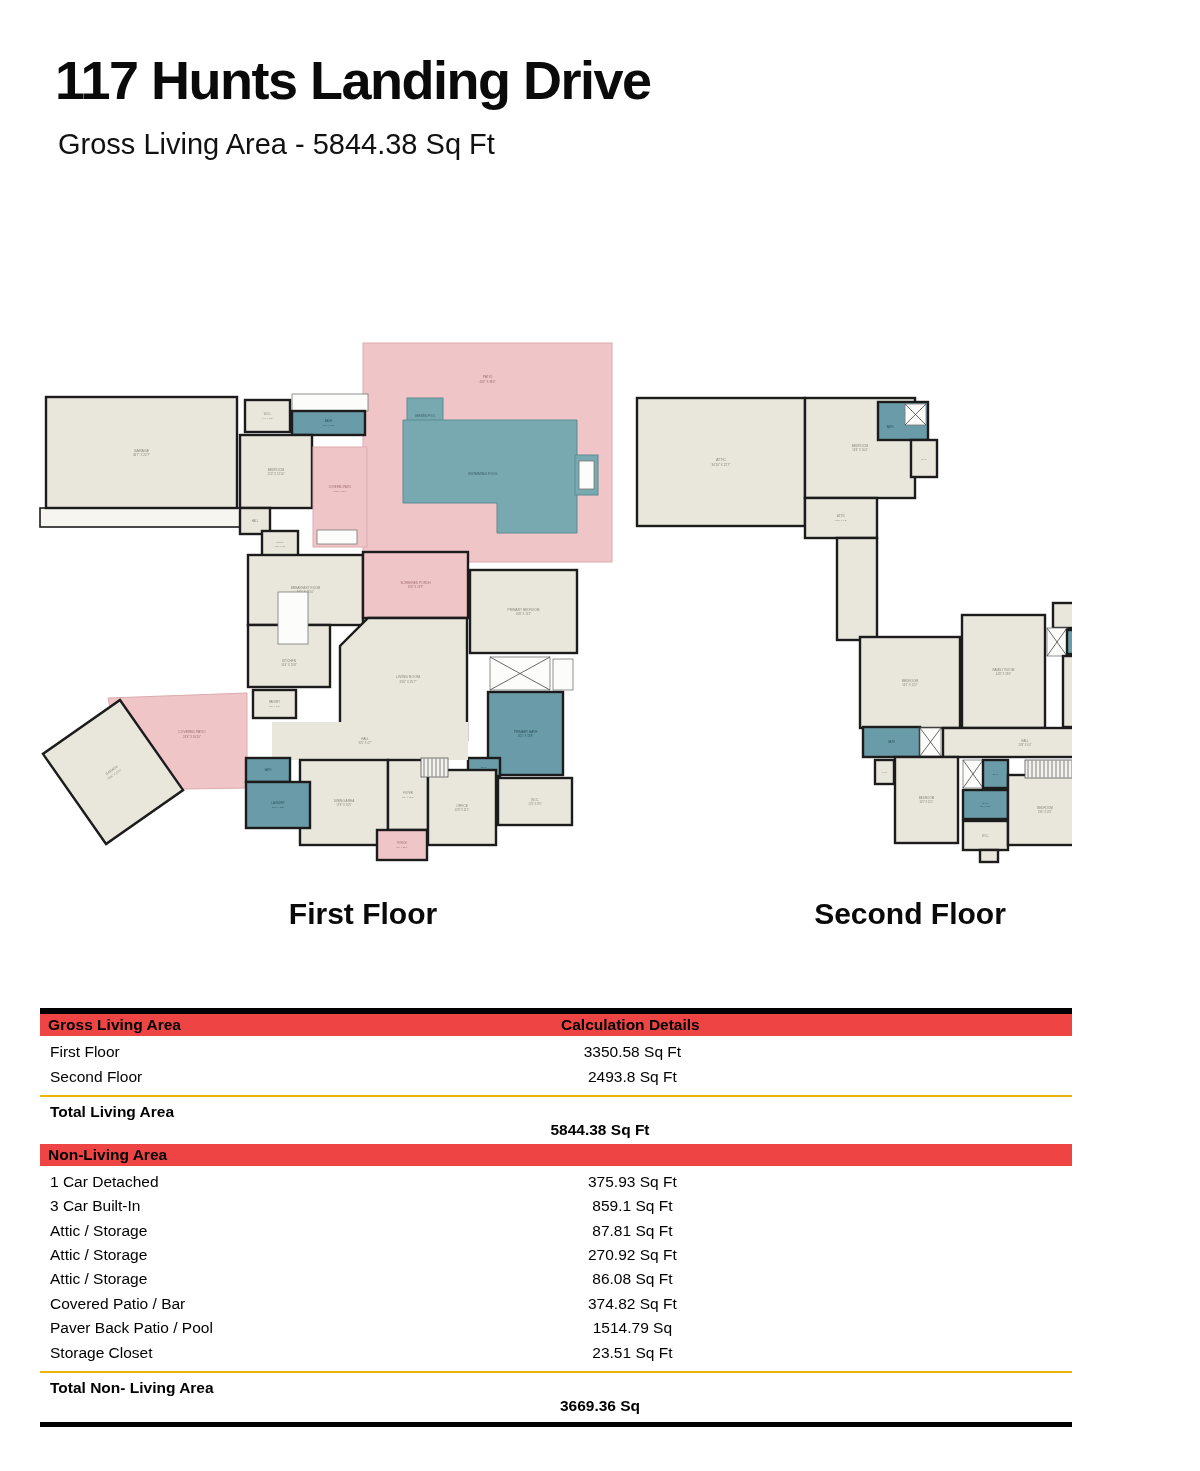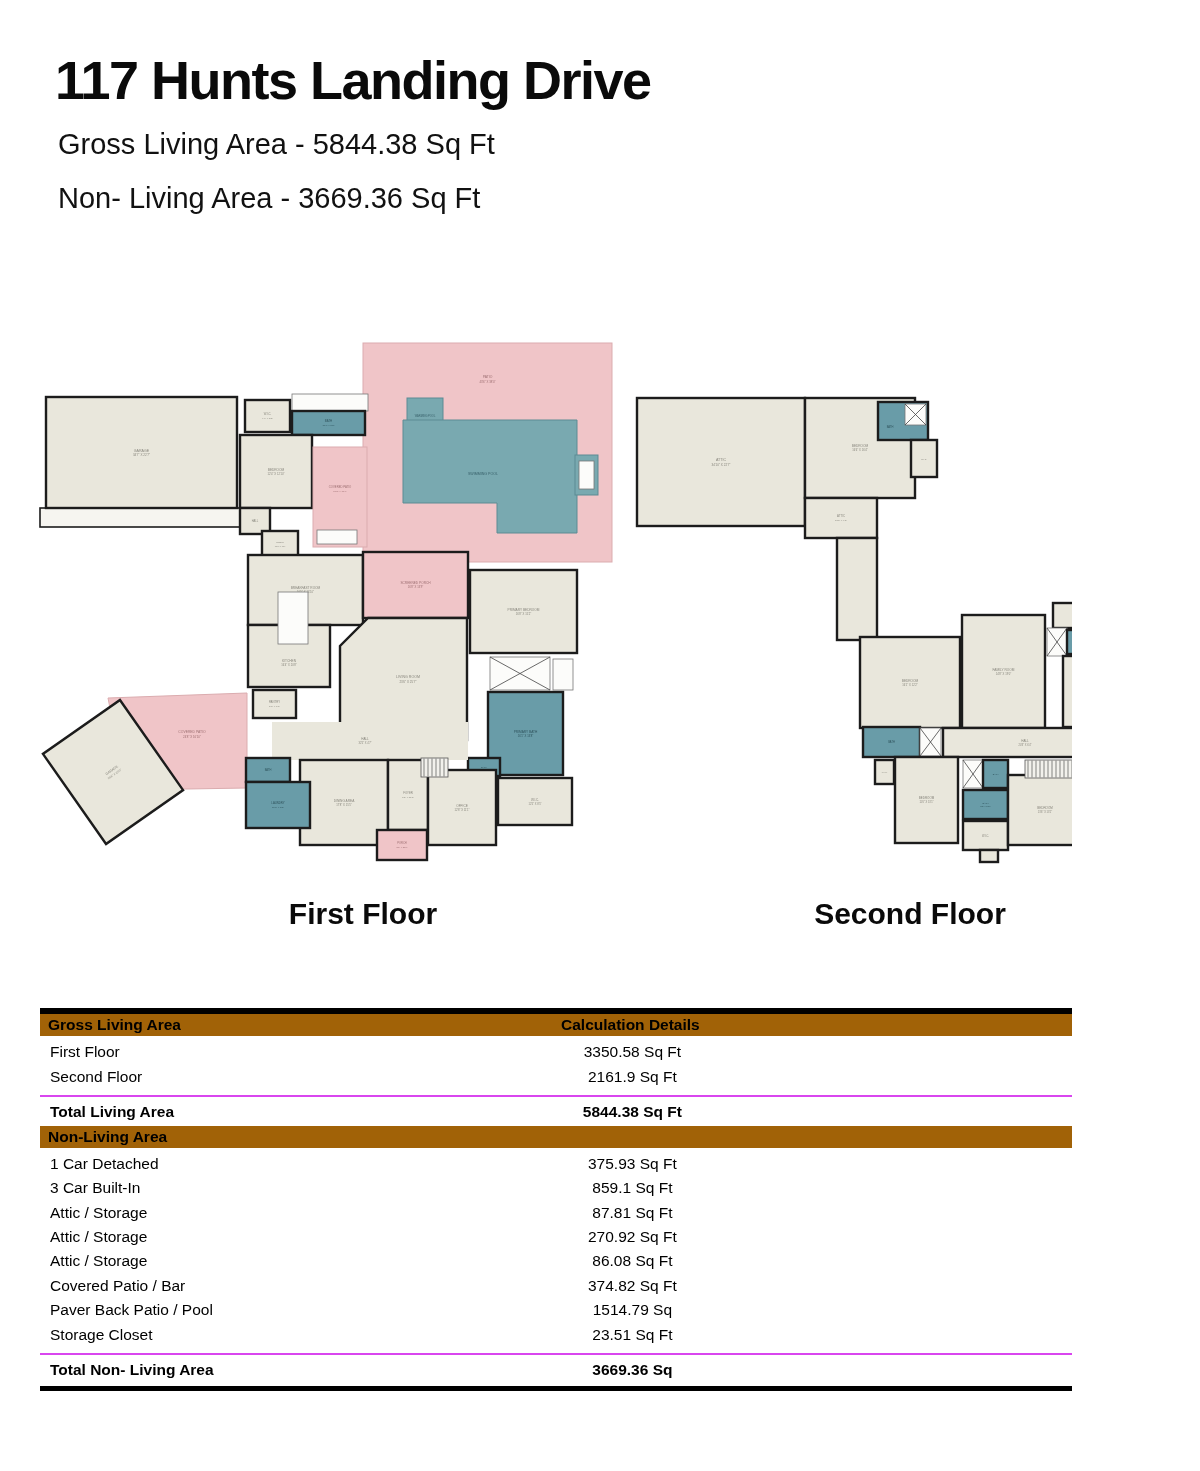--- a/index.html
+++ b/index.html
@@ -14,36 +14,35 @@
   
   #plans-svg{position:absolute;left:0;top:320px;}
   .floor-label{position:absolute;top:897px;font-size:30px;font-weight:700;text-align:center;color:#0a0a0a;}
   #fl1{left:238px;width:250px;}
   #fl2{left:780px;width:260px;}
   
   #area-table{position:absolute;left:40px;top:1008px;width:1120px;font-size:15.5px;}
   .bar-thick{height:6px;background:#000;}
   .bar-bottom{height:5px;background:#000;margin-top:2px;}
   #t-title{text-align:center;font-weight:700;font-size:16.5px;padding:5px 0 6px 0;}
-  .t-graybar{display:flex;background:#a16207;padding:2px 0;font-weight:700;margin-bottom:4px;}
+  .t-graybar{display:flex;background:#ef4444;padding:2px 0;font-weight:700;margin-bottom:4px;}
   .t-row{display:flex;padding:3.2px 0;}
   .t-label{flex:0 0 44%;padding-left:10px;}
   .t-value{flex:0 0 16%;text-align:center;}
-  .t-total{display:flex;border-top:2px solid #d946ef;margin-top:6px;padding:6px 0 5px 0;font-weight:700;}
+  .t-total{display:flex;border-top:2px solid #eab308;margin-top:6px;padding:6px 0 5px 0;font-weight:700;flex-direction:column;}
   .t-graybar .t-label{padding-left:8px;}
 </style>
 </head>
 <body>
 
 <div id="page">
   <div id="hdr">
     <div id="title">117 Hunts Landing Drive</div>
   </div>
   <div id="sub1" class="sub">Gross Living Area - 5844.38 Sq Ft</div>
-  <div id="sub2" class="sub">Non- Living Area - 3669.36 Sq Ft</div>
 
   <svg id="plans-svg" width="1200" height="560" viewBox="0 0 1200 560">
     <g id="plan-first">
         <g>
           <rect x="363" y="23" width="249" height="219" fill="#f0c5c8" stroke="#dbacaf" stroke-width="1" stroke-linejoin="miter"></rect>
           <text x="487.5" y="58" font-size="3.4" fill="#9d6f72" text-anchor="middle" font-family="&quot;Liberation Sans&quot;,sans-serif">PATIO</text>
           <text x="487.5" y="62.6" font-size="2.8899999999999997" fill="#9d6f72" text-anchor="middle" font-family="&quot;Liberation Sans&quot;,sans-serif">43'6" X 38'0"</text>
         </g>
         <g>
           <polygon points="108,378 247,373 247,468 126,470" fill="#f0c5c8" stroke="#dbacaf" stroke-width="1" stroke-linejoin="miter"></polygon>
@@ -368,21 +367,21 @@
         <div class="t-graybar">
           <span class="t-label">Gross Living Area</span>
           <span class="t-value">Calculation Details</span>
         </div>
         <div class="t-row">
           <span class="t-label">First Floor</span>
           <span class="t-value">3350.58 Sq Ft</span>
         </div>
         <div class="t-row">
           <span class="t-label">Second Floor</span>
-          <span class="t-value">2161.9 Sq Ft</span>
+          <span class="t-value">2493.8 Sq Ft</span>
         </div>
         <div class="t-total">
           <span class="t-label">Total Living Area</span>
           <span class="t-value">5844.38 Sq Ft</span>
         </div>
         <div class="t-graybar">
           <span class="t-label">Non-Living Area</span>
           <span class="t-value"></span>
         </div>
         <div class="t-row">

